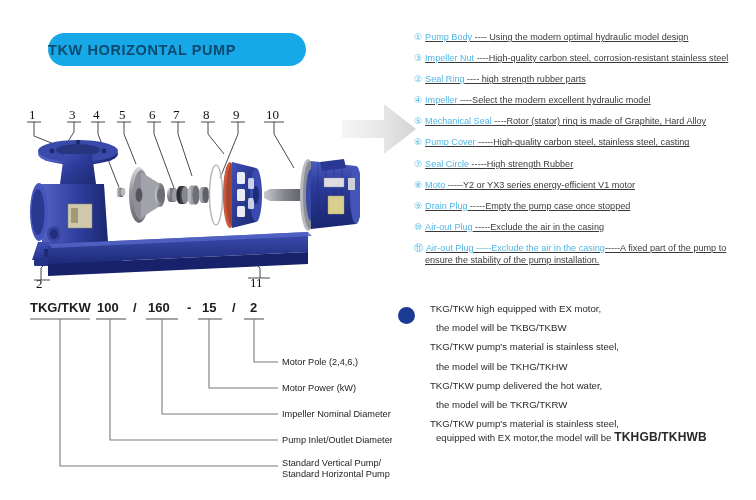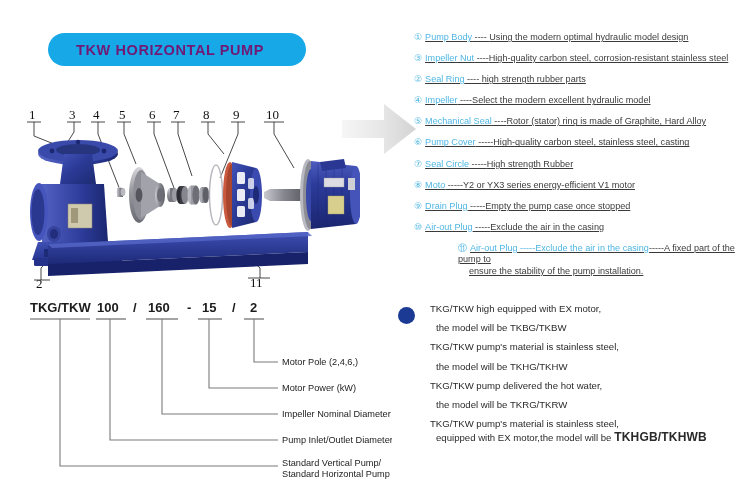--- a/index.html
+++ b/index.html
@@ -13,43 +13,43 @@
   }
   .page{position:relative;width:756px;height:500px;}
 
   
   #title-banner{
     position:absolute;left:48px;top:33px;width:258px;height:33px;
     background:#17a8e8;border-radius:17px;
     display:flex;align-items:center;
   }
   #title-banner .txt{
-    color:#701a75;font-size:14.5px;font-weight:bold;letter-spacing:.6px;
-    padding-left:28px;white-space:nowrap;
+    color:#0c4a6e;font-size:14.5px;font-weight:bold;letter-spacing:.6px;
+    white-space:nowrap;
   }
 
   
   #exploded{position:absolute;left:8px;top:92px;width:352px;height:198px;}
   #exploded svg{display:block;}
 
   
   #flow-arrow{position:absolute;left:340px;top:100px;width:78px;height:58px;}
 
   
   #legend{position:absolute;left:414px;top:32px;width:340px;}
   .legend-row{
     display:block;
     font-size:9.1px;
     line-height:11px;
     margin-bottom:10.1px;
     white-space:nowrap;
     color:#3a3a3a;
     text-decoration:underline;
   }
-  .legend-row.wrap{white-space:normal;margin-left:44px;}
+  .legend-row.wrap{white-space:normal;}
   .lg-num{
     display:inline-block;
     color:#4fb6e3;
     font-size:9px;
     margin-right:3px;
   }
   .lg-part{color:#4fb6e3;}
   .lg-desc{color:#3c3c3c;}
   .lg-cont{display:block;padding-left:11px;color:#3c3c3c;margin-top:1px;}
 

